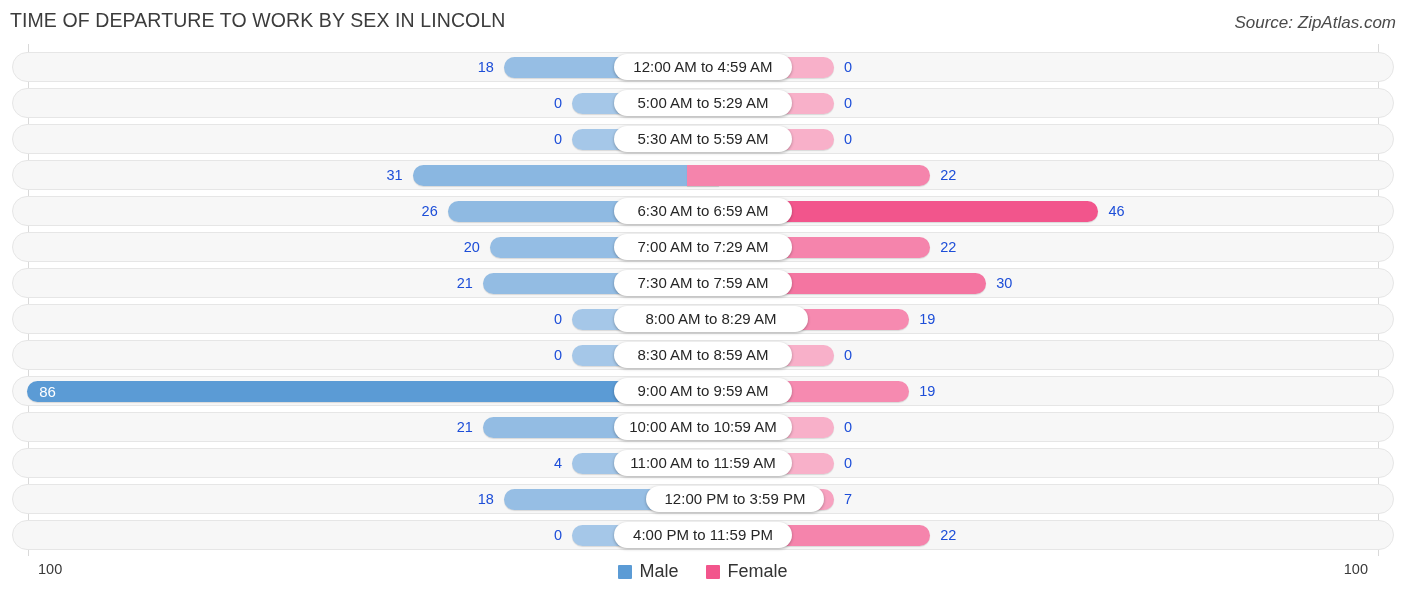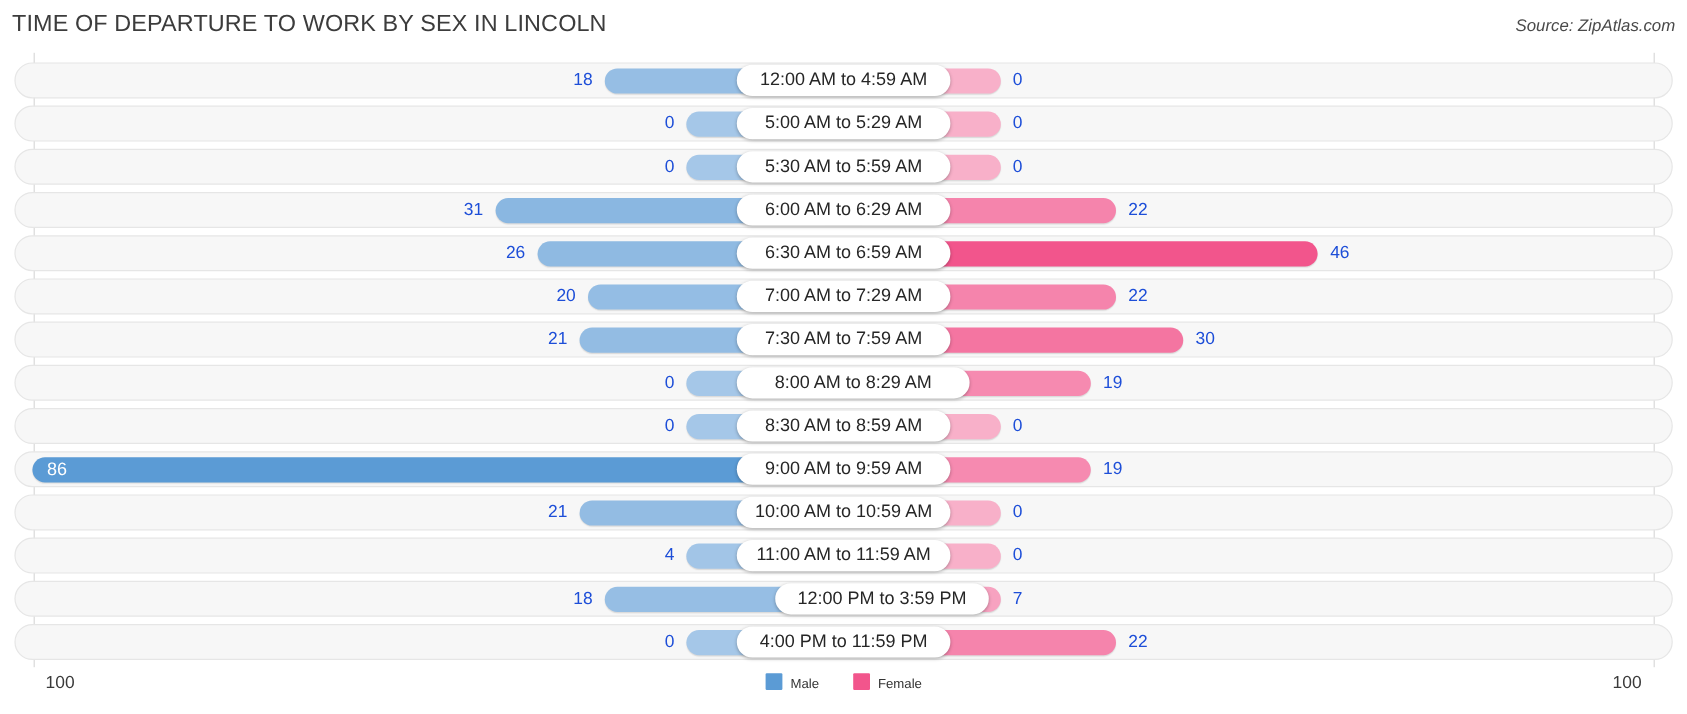--- a/index.html
+++ b/index.html
@@ -30,21 +30,21 @@
     top: 9px;
     font-size: 19.5px;
     letter-spacing: 0.1px;
     color: #3c3c3c;
     white-space: nowrap;
   }
   #source-label {
     position: absolute;
     right: 10px;
     top: 13px;
-    font-size: 14px;
+    font-size: 17px;
     font-style: italic;
     color: #4a4a4a;
     white-space: nowrap;
   }
 
   
   #plot-area {
     position: absolute;
     left: 0;
     top: 44px;
@@ -140,21 +140,21 @@
     position: absolute;
     left: 0;
     top: 5px;
     width: 1406px;
     text-align: center;
     font-size: 0;
   }
   .legend-item {
     display: inline-block;
     margin: 0 14px;
-    font-size: 11px;
+    font-size: 18px;
     white-space: nowrap;
   }
   .legend-swatch {
     display: inline-block;
     width: 14px;
     height: 14px;
     vertical-align: -2px;
     margin-right: 7px;
     border-radius: 1px;
   }
@@ -195,21 +195,20 @@
         <div class="val-label val-left" style="left: 498px; width: 52px;">0</div>
         <div class="val-label val-right" style="left: 832px; width: 52px;">0</div>
         <div class="cat-pill" style="left: 602px; width: 178px;">5:30 AM to 5:59 AM</div>
       </div>
       <div class="bar-row" style="top: 116px;">
         <div class="row-track"></div>
         <div class="bar bar-male" style="left: 400.69px; width: 306.31px; background: rgb(138, 183, 225);"></div>
         <div class="bar bar-female" style="left: 675px; width: 243.22px; background: rgb(245, 132, 172);"></div>
         <div class="val-label val-left" style="left: 338.69px; width: 52px;">31</div>
         <div class="val-label val-right" style="left: 928.22px; width: 52px;">22</div>
-        <div class="cat-pill" style="left: 602px; width: 178px;">6:00 AM to 6:29 AM</div>
       </div>
       <div class="bar-row" style="top: 152px;">
         <div class="row-track"></div>
         <div class="bar bar-male" style="left: 435.74px; width: 271.26px; background: rgb(143, 186, 226);"></div>
         <div class="bar bar-female" style="left: 675px; width: 411.46px; background: rgb(242, 85, 140);"></div>
         <div class="val-label val-left" style="left: 373.74px; width: 52px;">26</div>
         <div class="val-label val-right" style="left: 1096.46px; width: 52px;">46</div>
         <div class="cat-pill" style="left: 602px; width: 178px;">6:30 AM to 6:59 AM</div>
       </div>
       <div class="bar-row" style="top: 188px;">

